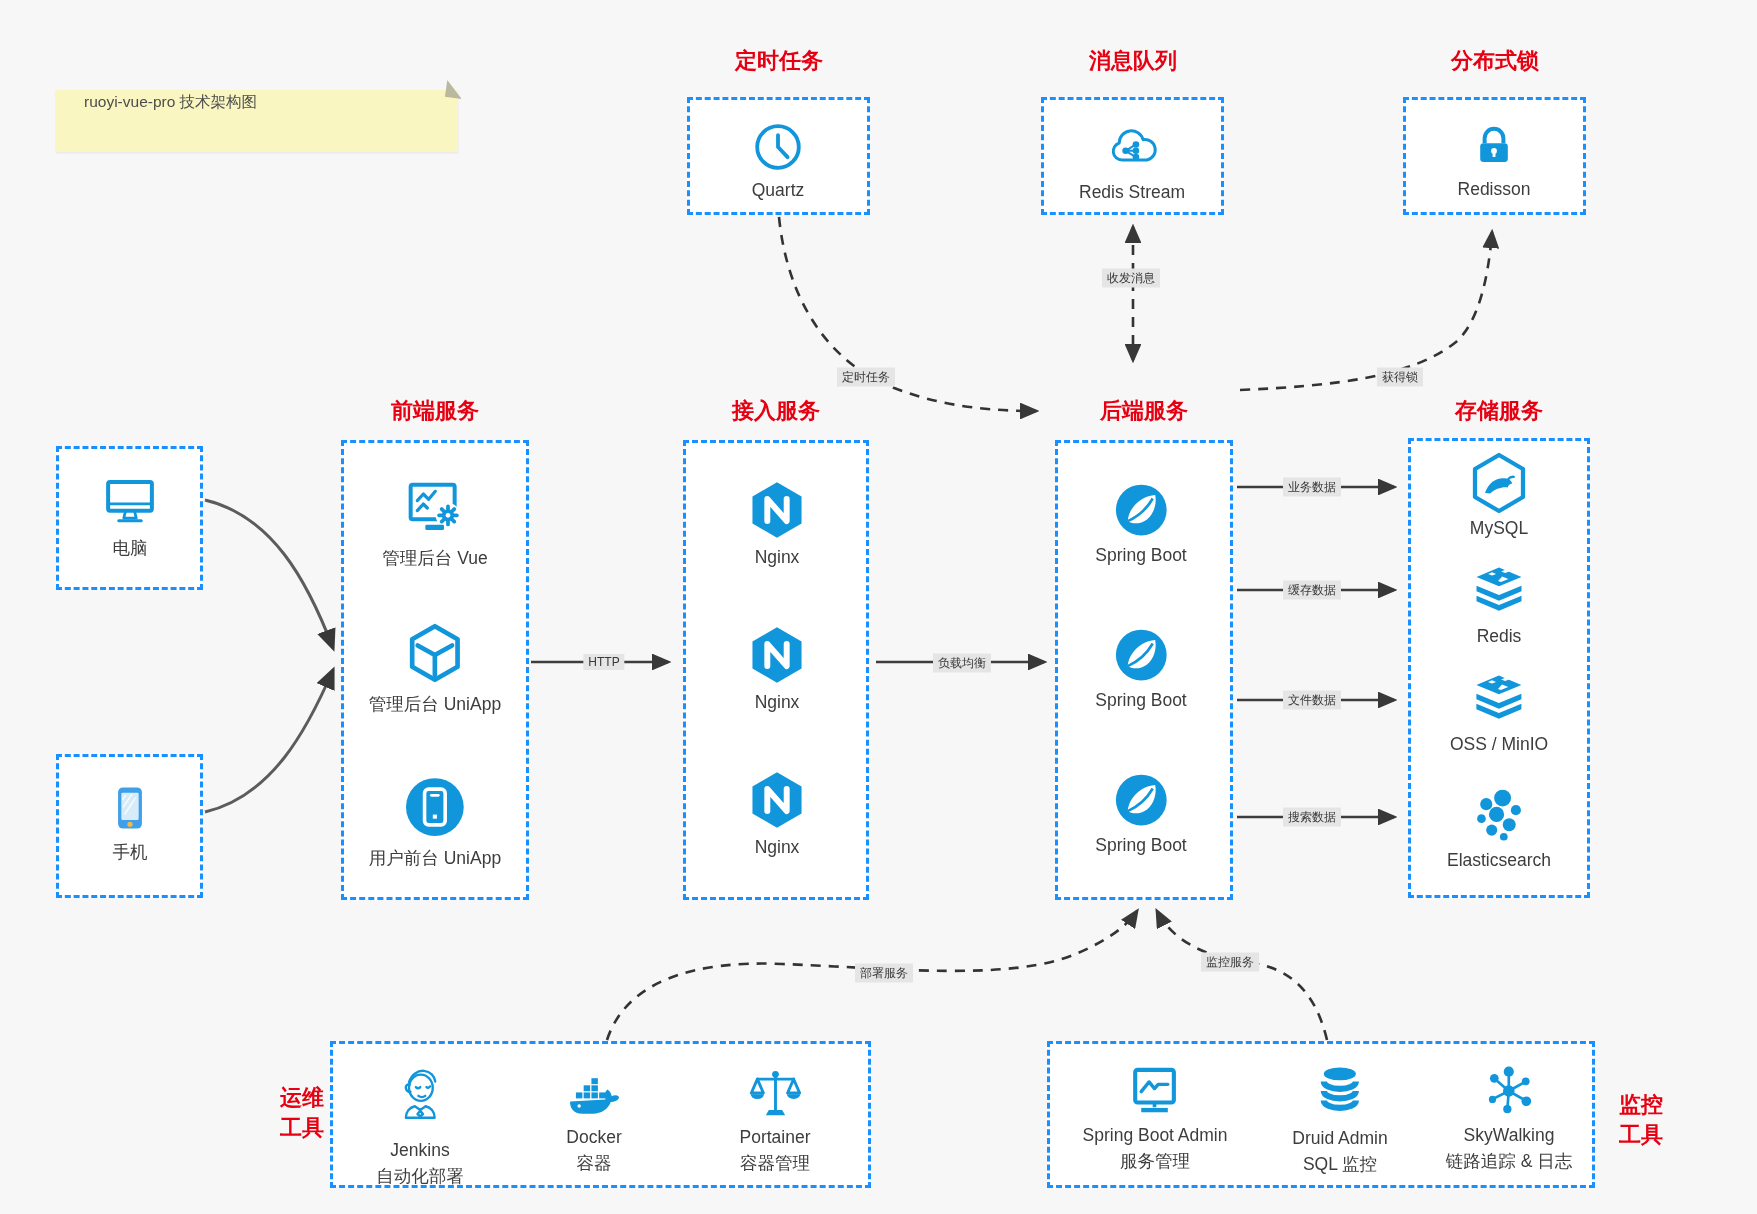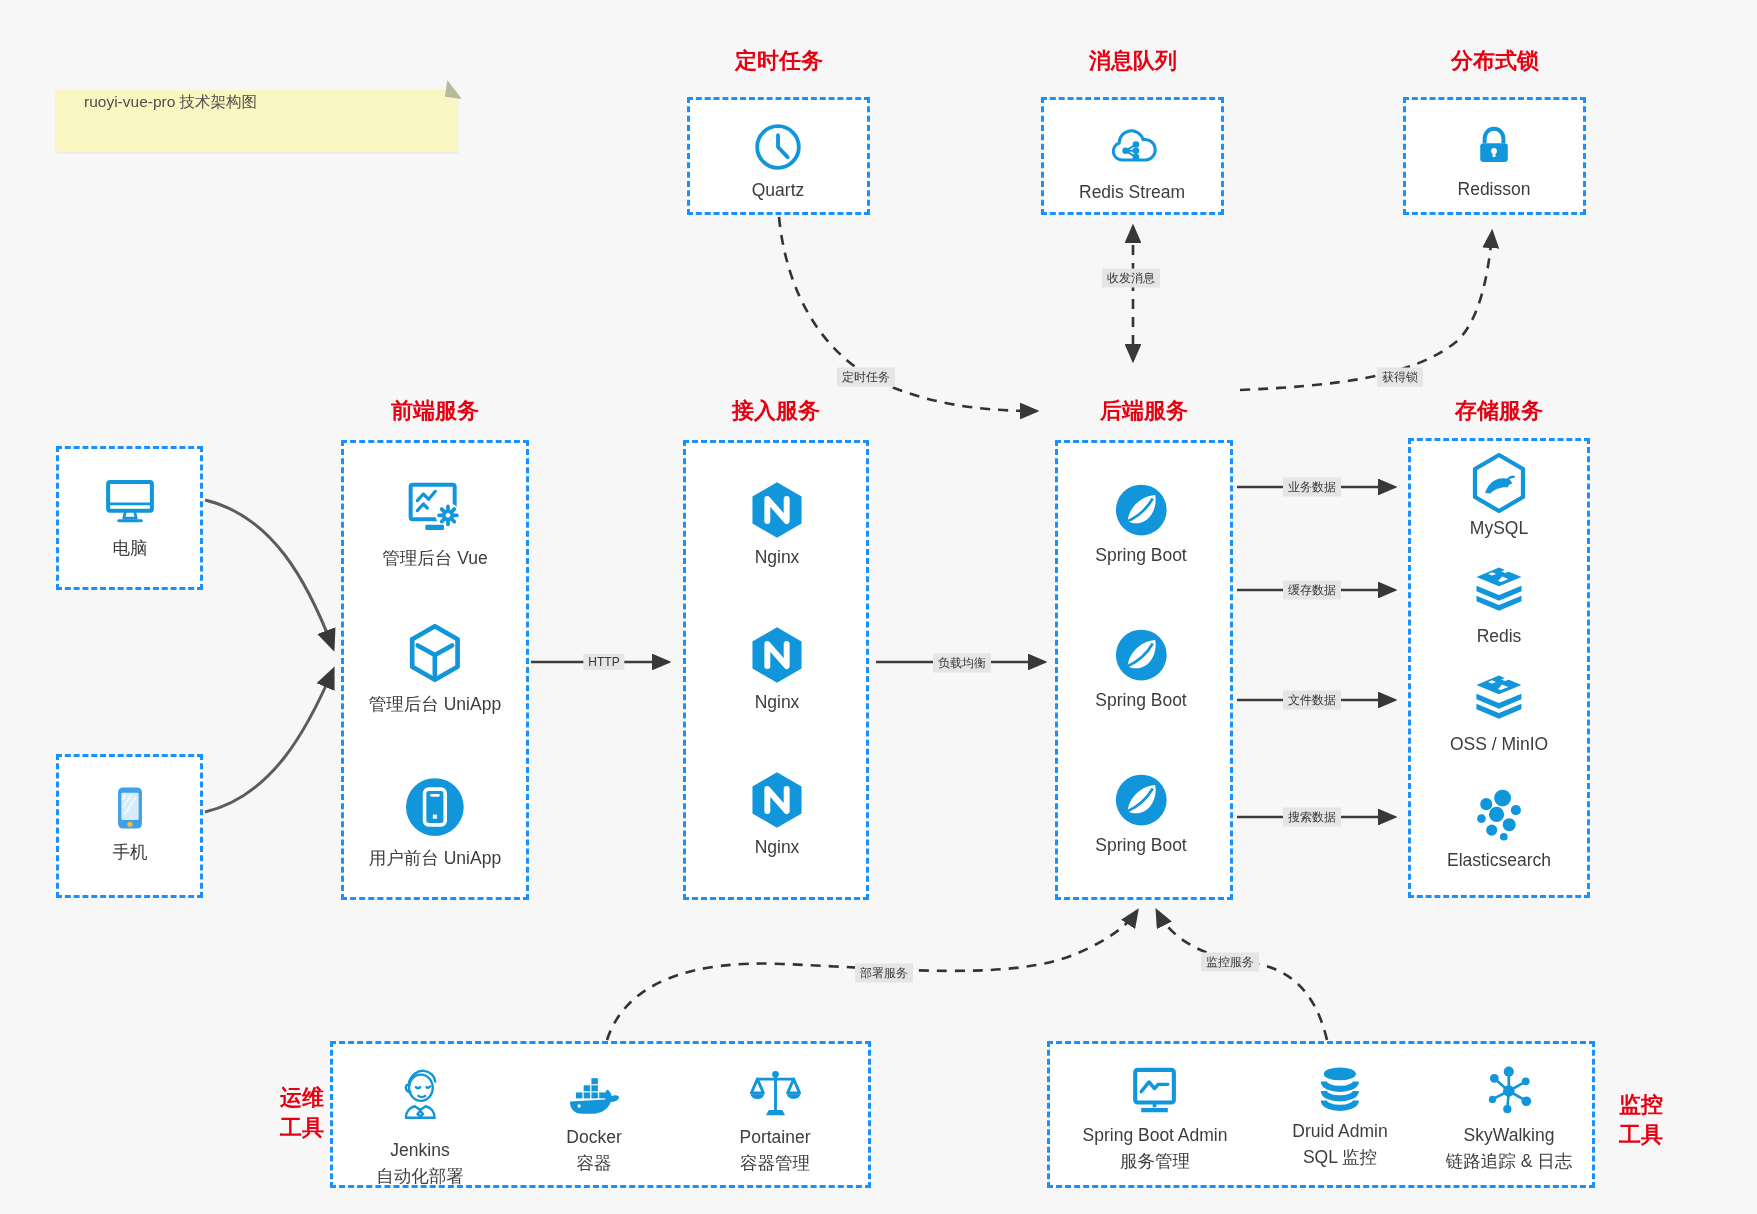--- a/index.html
+++ b/index.html
@@ -390,21 +390,21 @@
     <svg class="ic" width="58" height="58">
         <use href="#i-sba"></use>
       </svg>
     <div class="nlabel" style="margin-top:5px">Spring Boot Admin</div>
     <div class="sublabel">服务管理</div>
   </div>
   <div class="node" style="left:1340px;top:1062px">
     <svg class="ic" width="57" height="57">
         <use href="#i-druid"></use>
       </svg>
-    <div class="nlabel" style="margin-top:2px">Druid Admin</div>
+    <div class="nlabel" style="margin-top:9px">Druid Admin</div>
     <div class="sublabel">SQL 监控</div>
   </div>
   <div class="node" style="left:1509px;top:1062px">
     <svg class="ic" width="58" height="58">
         <use href="#i-sky"></use>
       </svg>
     <div class="nlabel" style="margin-top:5px">SkyWalking</div>
     <div class="sublabel">链路追踪 &amp; 日志</div>
   </div>
 

